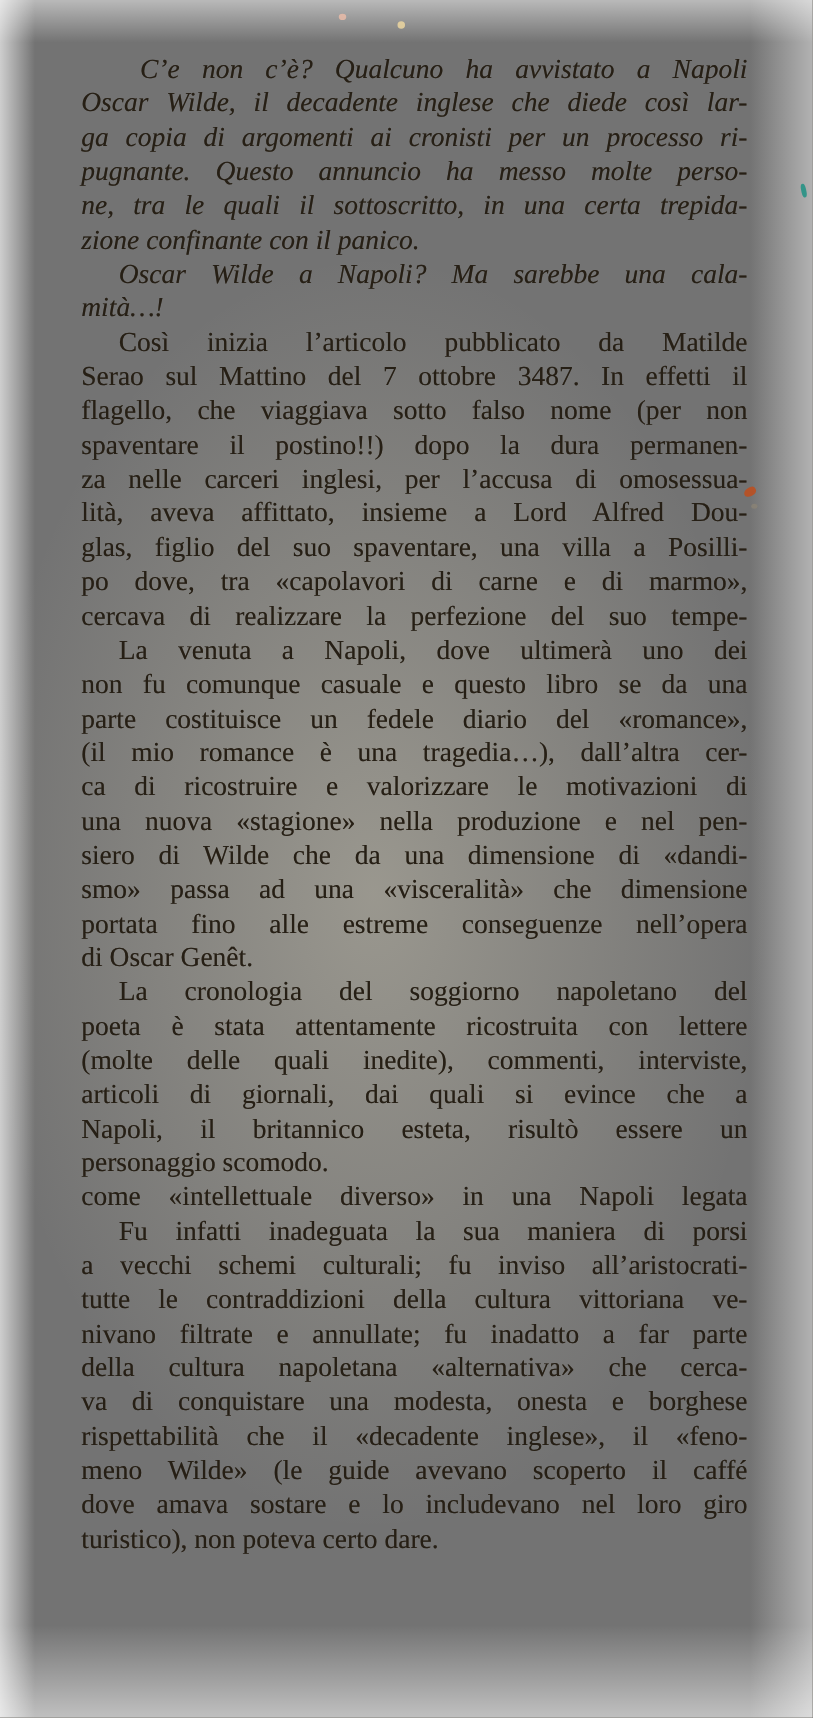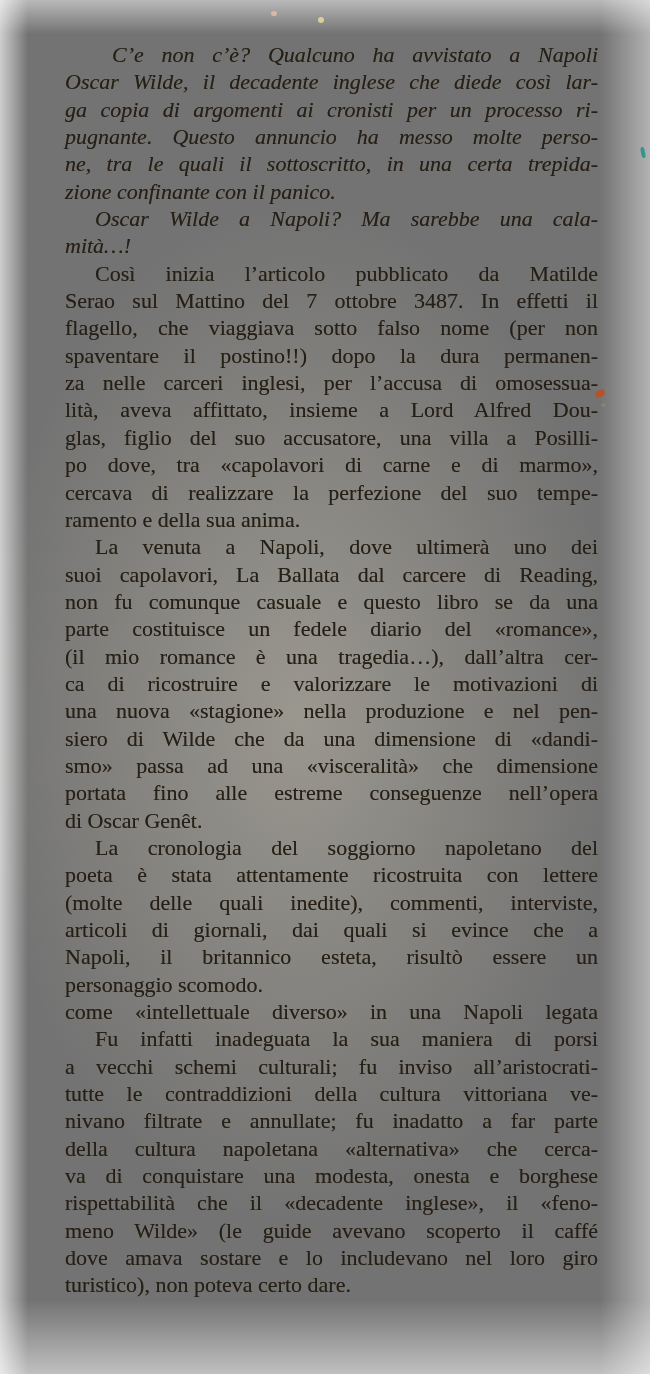--- a/index.html
+++ b/index.html
@@ -66,28 +66,26 @@
         <div class="line indent"><span>Oscar Wilde a Napoli? Ma sarebbe una cala-</span></div>
         <div class="line last"><span>mità…!</span></div>
       </div>
       <div class="para roman">
         <div class="line indent"><span>Così inizia l’articolo pubblicato da Matilde</span></div>
         <div class="line"><span>Serao sul </span><span class="it">Mattino</span><span> del 7 ottobre 3487. In effetti il</span></div>
         <div class="line"><span class="it">flagello,</span><span> che viaggiava sotto falso nome (per non</span></div>
         <div class="line"><span>spaventare il postino!!) dopo la dura permanen-</span></div>
         <div class="line"><span>za nelle carceri inglesi, per l’accusa di omosessua-</span></div>
         <div class="line"><span>lità, aveva affittato, insieme a Lord Alfred Dou-</span></div>
-        <div class="line"><span>glas, figlio del suo accusatore, una villa a Posilli-</span></div>
+        <div class="line"><span>glas, figlio del suo spaventare, una villa a Posilli-</span></div>
         <div class="line"><span>po dove, tra «capolavori di carne e di marmo»,</span></div>
         <div class="line"><span>cercava di realizzare la perfezione del suo tempe-</span></div>
-        <div class="line last"><span>ramento e della sua anima.</span></div>
       </div>
       <div class="para roman">
         <div class="line indent"><span>La venuta a Napoli, dove ultimerà uno dei</span></div>
-        <div class="line"><span>suoi capolavori, </span><span class="it">La Ballata dal carcere di Reading,</span></div>
         <div class="line"><span>non fu comunque casuale e questo libro se da una</span></div>
         <div class="line"><span>parte costituisce un fedele diario del «romance»,</span></div>
         <div class="line"><span>(il mio romance è una tragedia…), dall’altra cer-</span></div>
         <div class="line"><span>ca di ricostruire e valorizzare le motivazioni di</span></div>
         <div class="line"><span>una nuova «stagione» nella produzione e nel pen-</span></div>
         <div class="line"><span>siero di Wilde che da una dimensione di «dandi-</span></div>
         <div class="line"><span>smo» passa ad una «visceralità» che dimensione</span></div>
         <div class="line"><span>portata fino alle estreme conseguenze nell’opera</span></div>
         <div class="line last"><span>di Oscar Genêt.</span></div>
       </div>

